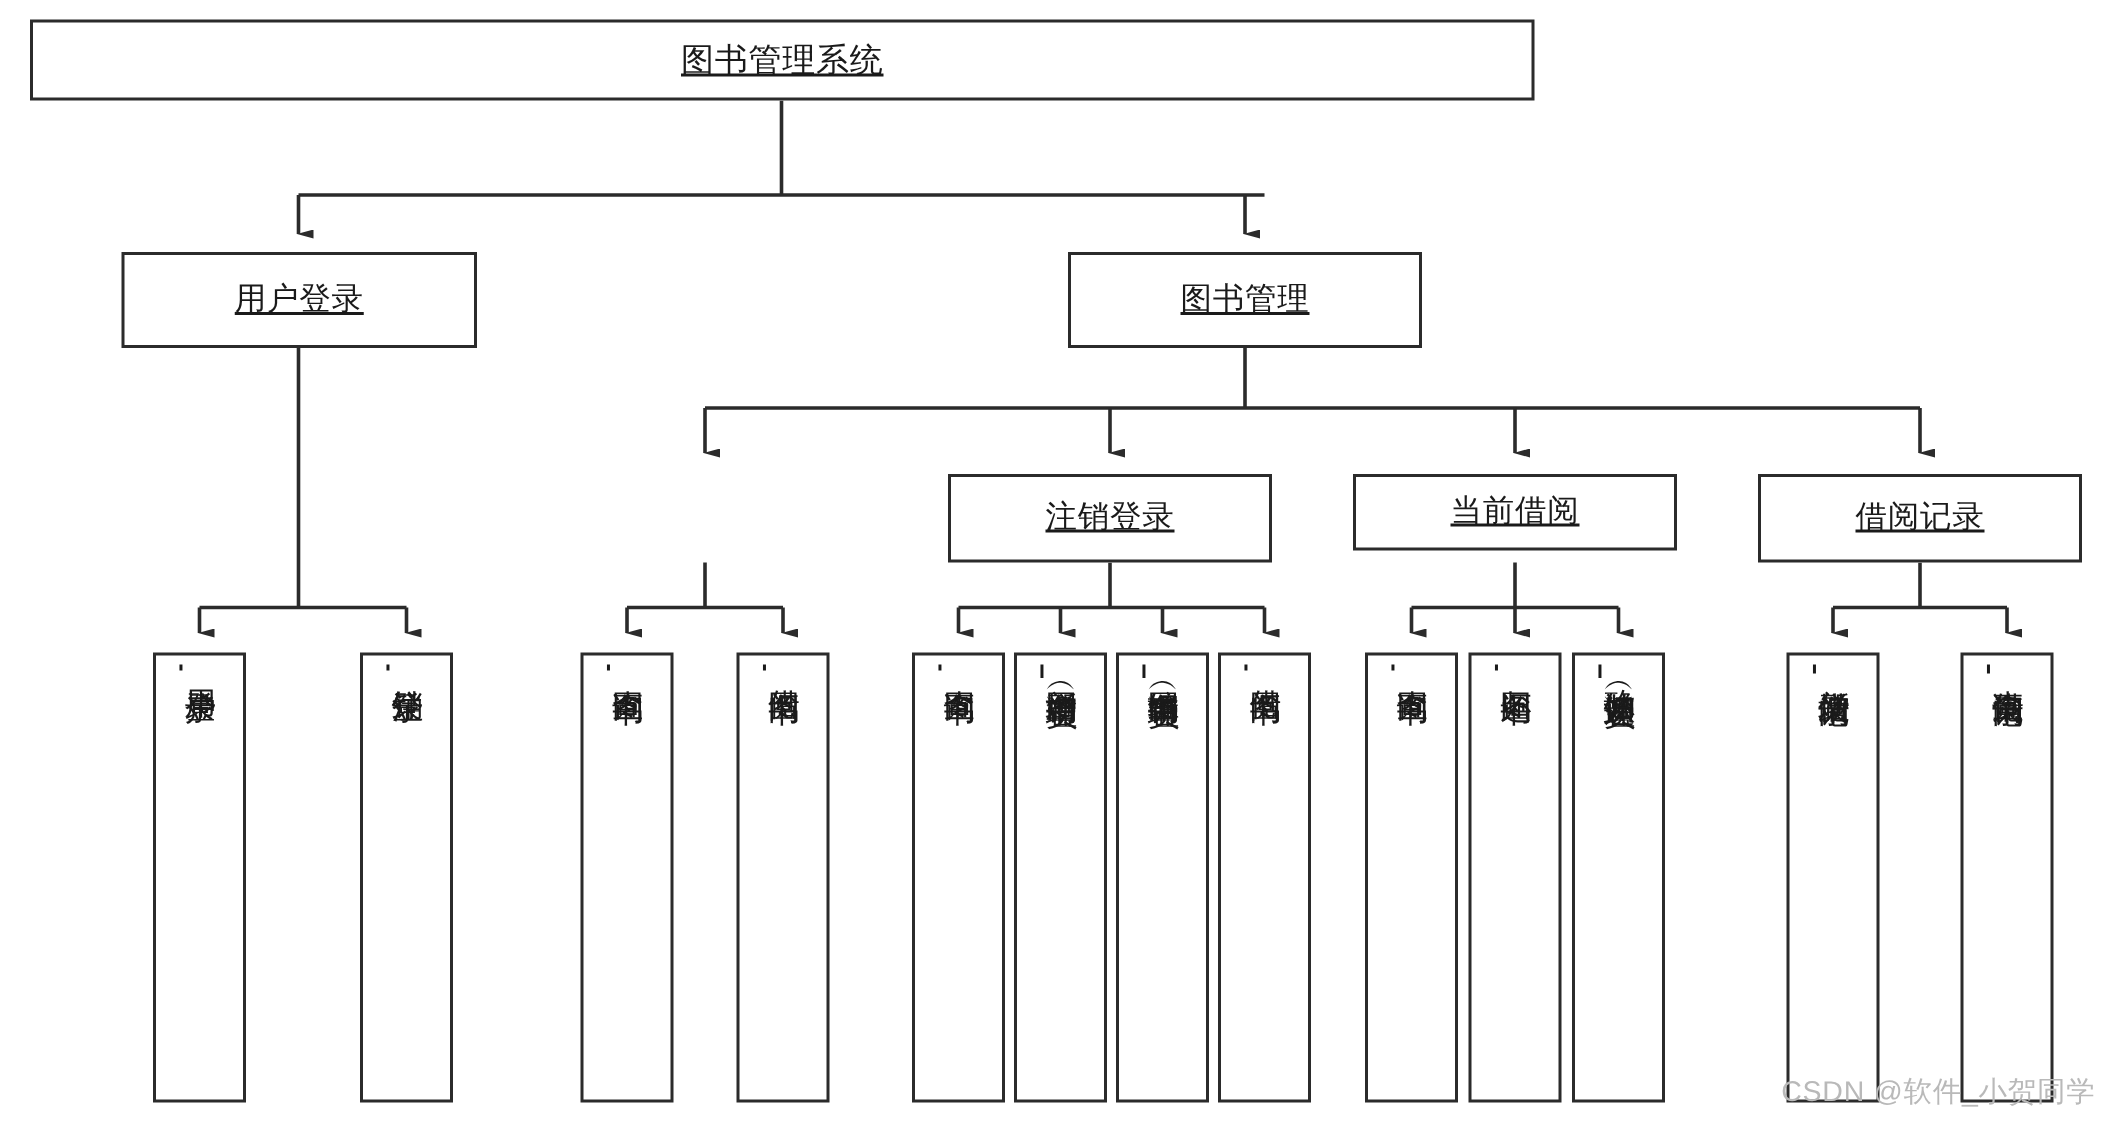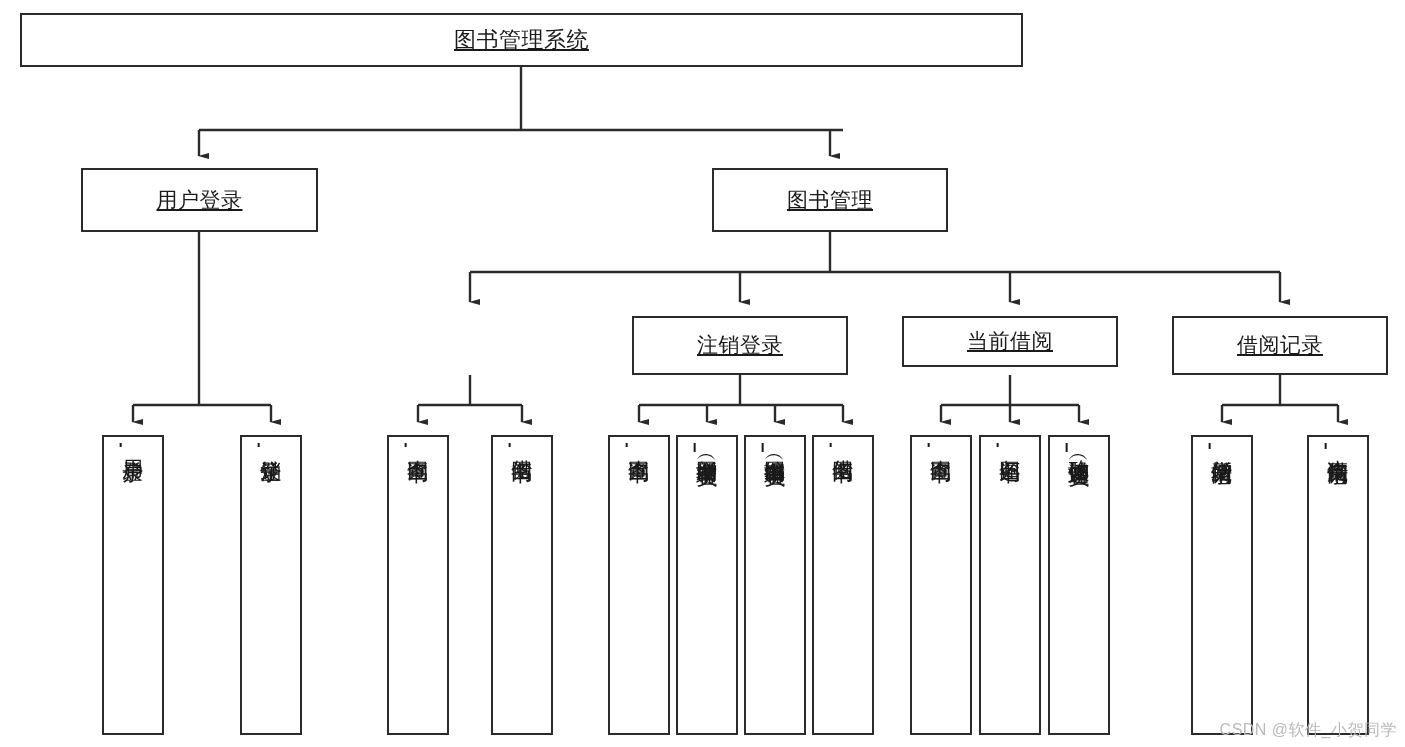--- a/index.html
+++ b/index.html
@@ -59,21 +59,21 @@
     text-orientation: upright;
     font-size: 21px;
     line-height: 1.30;
     letter-spacing: 1px;
     white-space: nowrap;
   }
   .watermark {
     position: absolute;
     right: 8px;
     bottom: 6px;
-    font-size: 16px;
+    font-size: 19px;
     color: #b9b9b9;
     letter-spacing: 0.5px;
     z-index: 5;
     white-space: nowrap;
   }
 </style>
 </head>
 <body>
 
 <div id="canvas">

